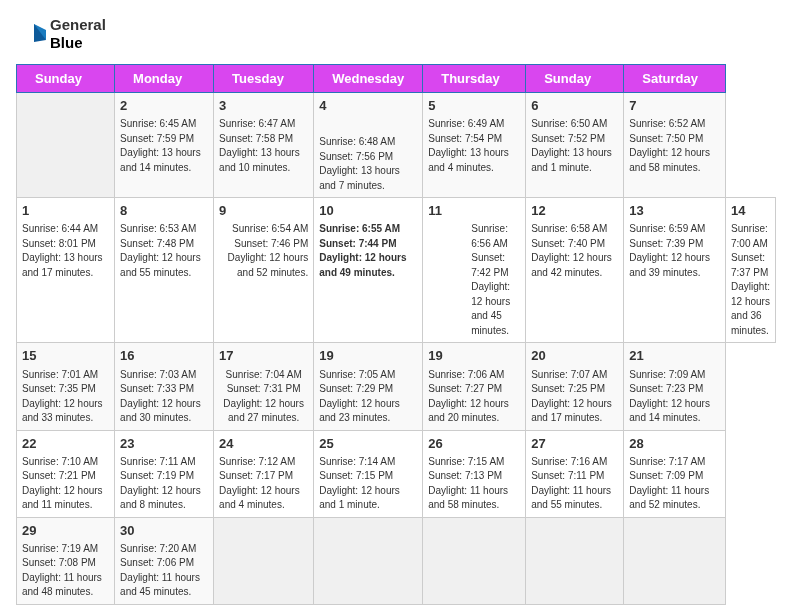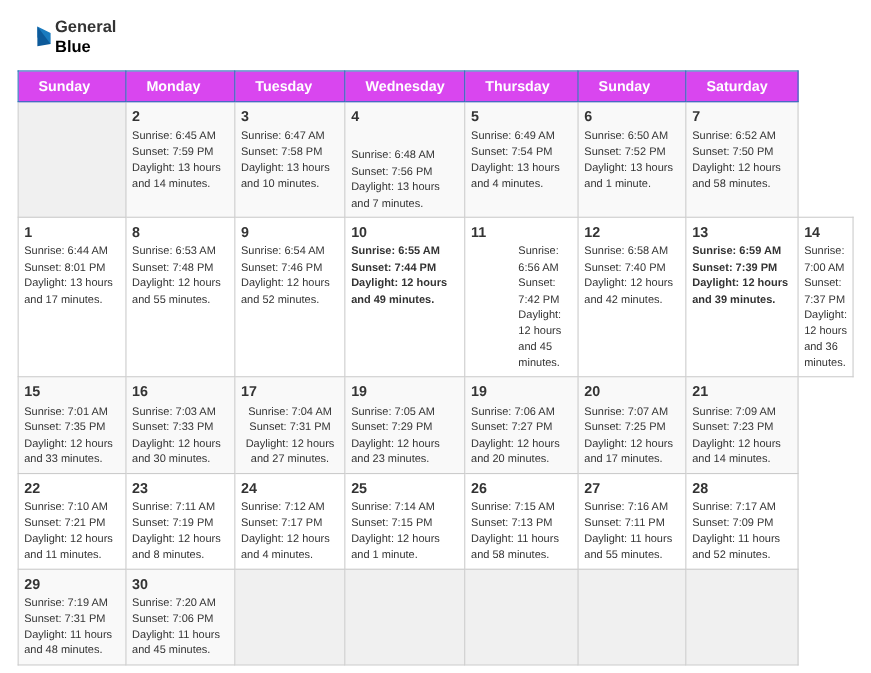--- a/index.html
+++ b/index.html
@@ -171,21 +171,21 @@
         </td>
         <td>
           <span class="day-num">8</span>
           <div class="day-info" style="white-space: pre-line;">Sunrise: 6:53 AM
 Sunset: 7:48 PM
 Daylight: 12 hours
 and 55 minutes.</div>
         </td>
         <td>
           <span class="day-num">9</span>
-          <div class="day-info" style="white-space: pre-line;">Sunrise: 6:54 AM
+          <div class="day-info" style="white-space: pre-line; text-align: right;">Sunrise: 6:54 AM
 Sunset: 7:46 PM
 Daylight: 12 hours
 and 52 minutes.</div>
         </td>
         <td>
           <span class="day-num">10</span>
           <div class="day-info" style="white-space: pre-line; font-weight: bold;">Sunrise: 6:55 AM
 Sunset: 7:44 PM
 Daylight: 12 hours
 and 49 minutes.</div>
@@ -199,21 +199,21 @@
         </td>
         <td>
           <span class="day-num">12</span>
           <div class="day-info" style="white-space: pre-line;">Sunrise: 6:58 AM
 Sunset: 7:40 PM
 Daylight: 12 hours
 and 42 minutes.</div>
         </td>
         <td>
           <span class="day-num">13</span>
-          <div class="day-info" style="white-space: pre-line; font-weight: bold;">Sunrise: 6:59 AM
+          <div class="day-info" style="white-space: pre-line;">Sunrise: 6:59 AM
 Sunset: 7:39 PM
 Daylight: 12 hours
 and 39 minutes.</div>
         </td>
         <td>
           <span class="day-num">14</span>
           <div class="day-info" style="white-space: pre-line;">Sunrise: 7:00 AM
 Sunset: 7:37 PM
 Daylight: 12 hours
 and 36 minutes.</div>
@@ -318,21 +318,21 @@
           <div class="day-info" style="white-space: pre-line;">Sunrise: 7:17 AM
 Sunset: 7:09 PM
 Daylight: 11 hours
 and 52 minutes.</div>
         </td>
       </tr>
       <tr>
         <td>
           <span class="day-num">29</span>
           <div class="day-info" style="white-space: pre-line;">Sunrise: 7:19 AM
-Sunset: 7:31 PM
+Sunset: 7:08 PM
 Daylight: 11 hours
 and 48 minutes.</div>
         </td>
         <td>
           <span class="day-num">30</span>
           <div class="day-info" style="white-space: pre-line;">Sunrise: 7:20 AM
 Sunset: 7:06 PM
 Daylight: 11 hours
 and 45 minutes.</div>
         </td>

